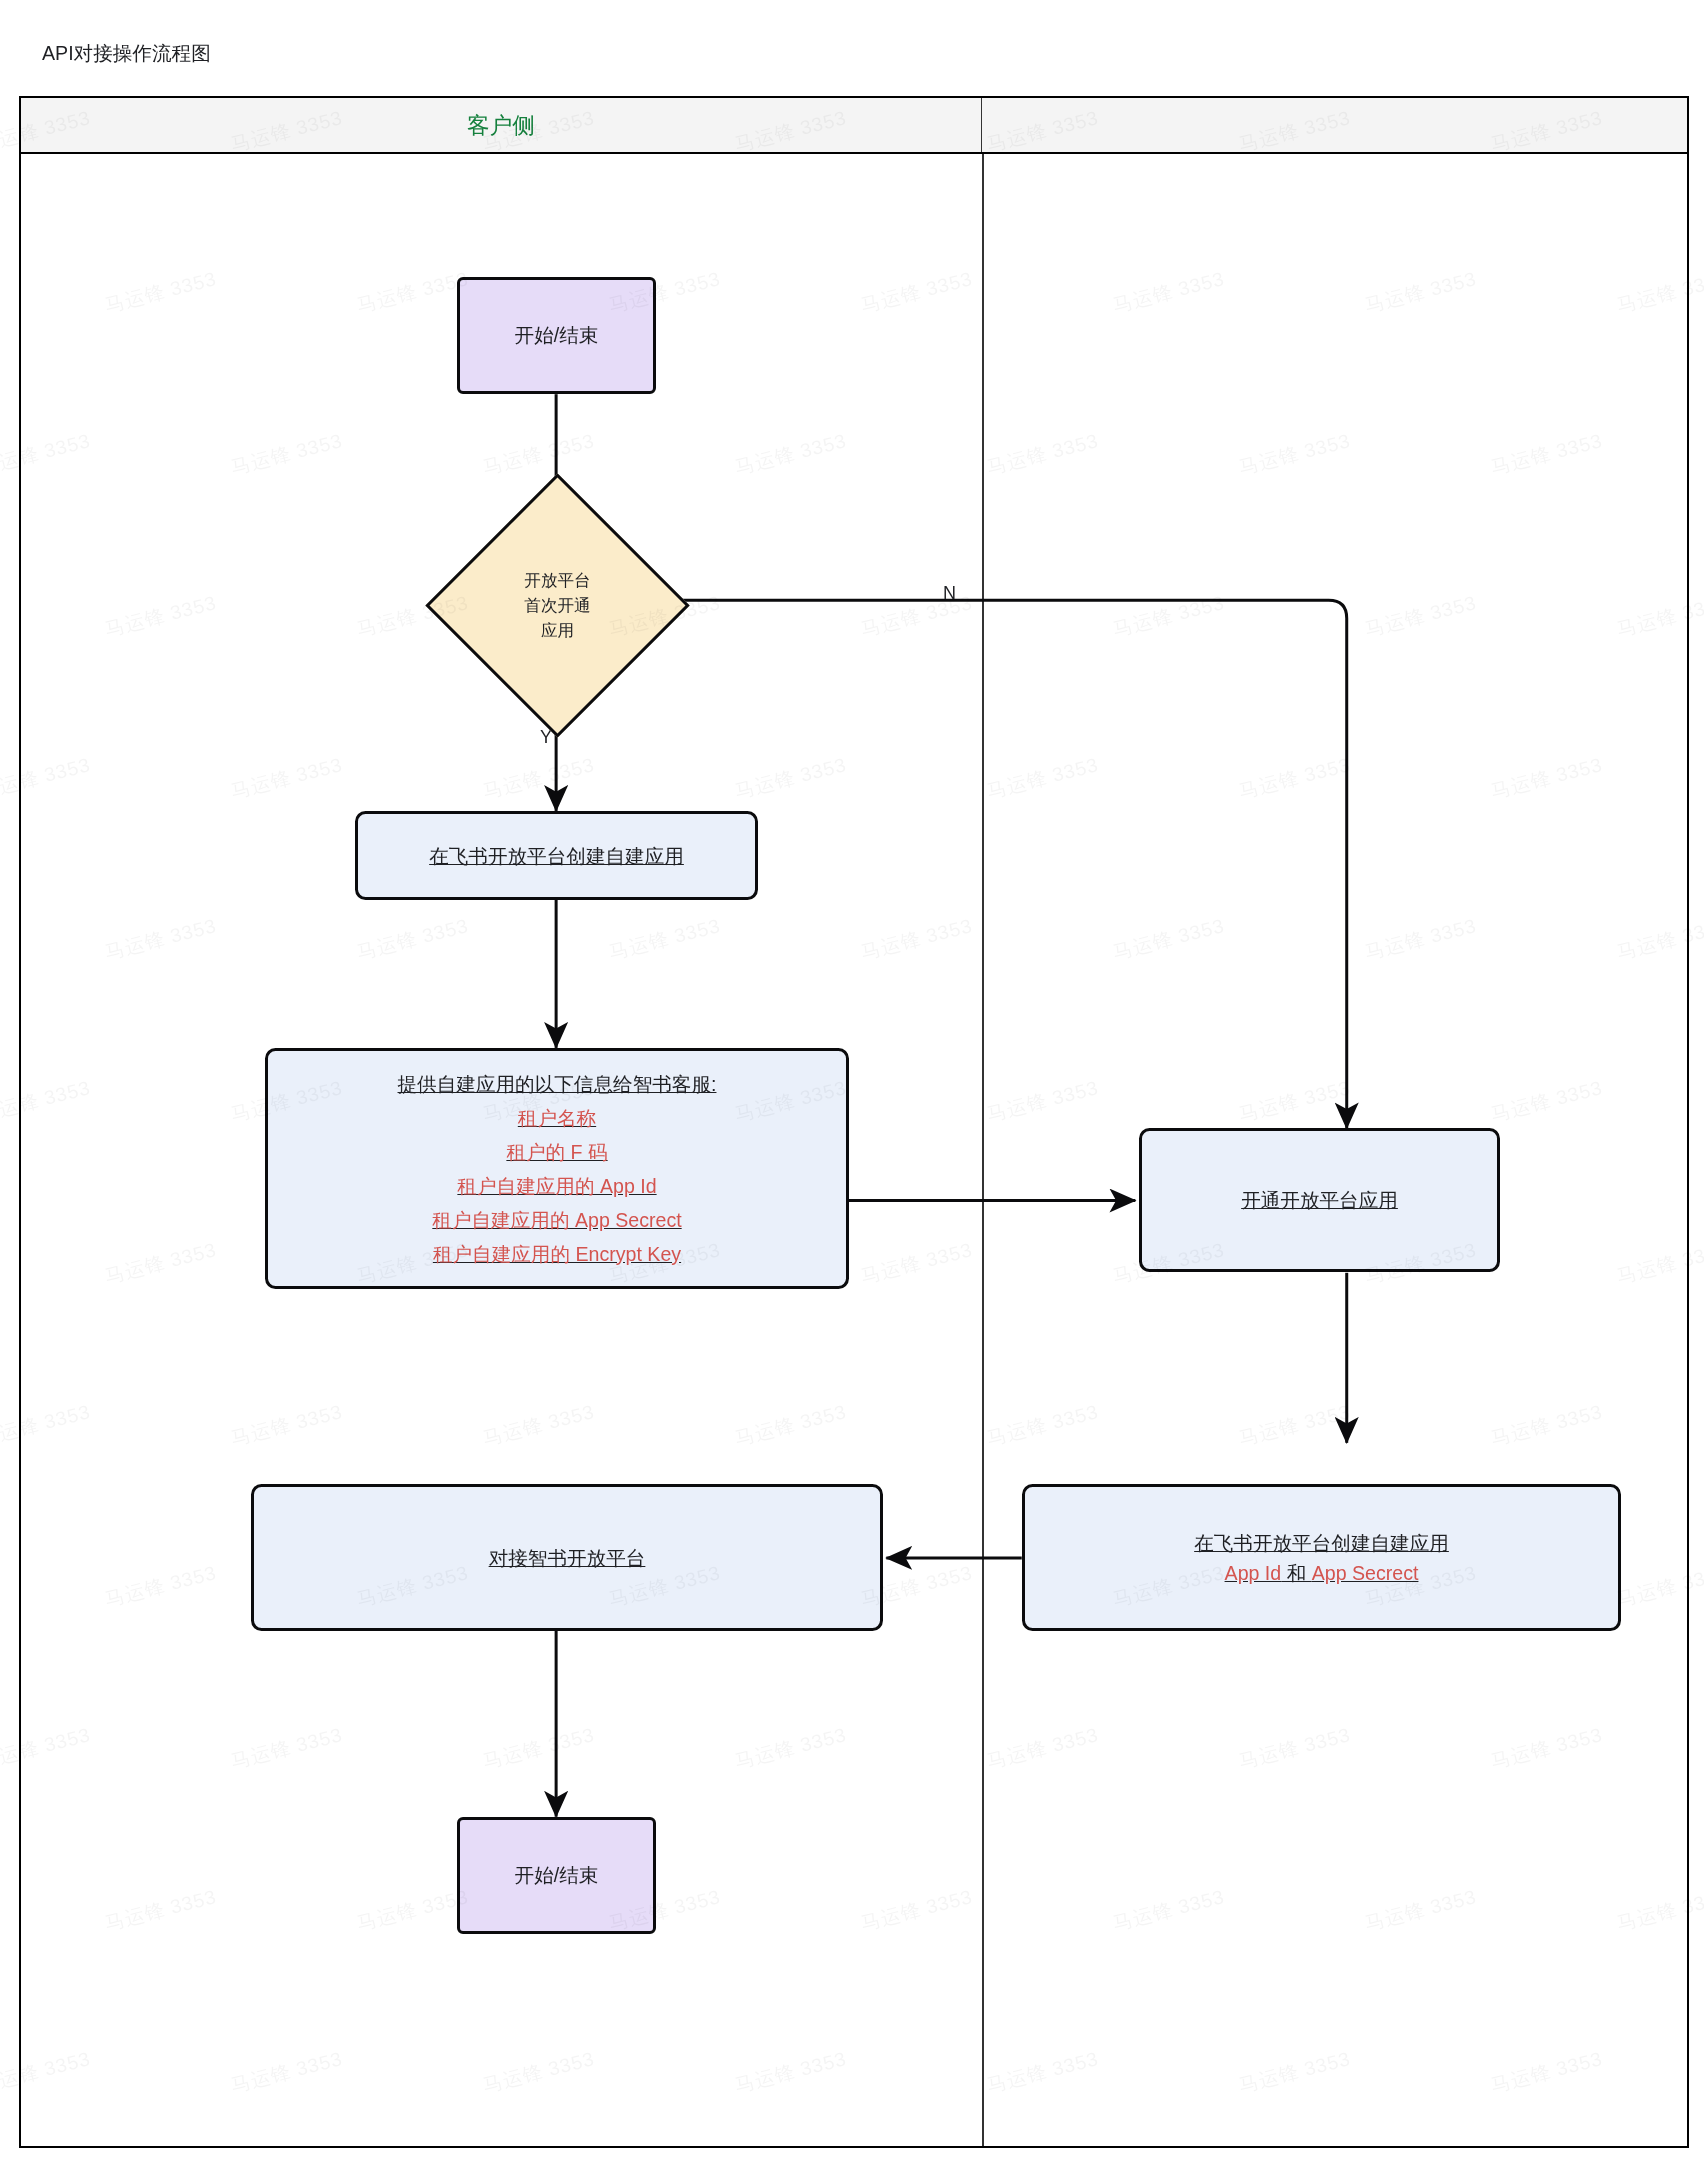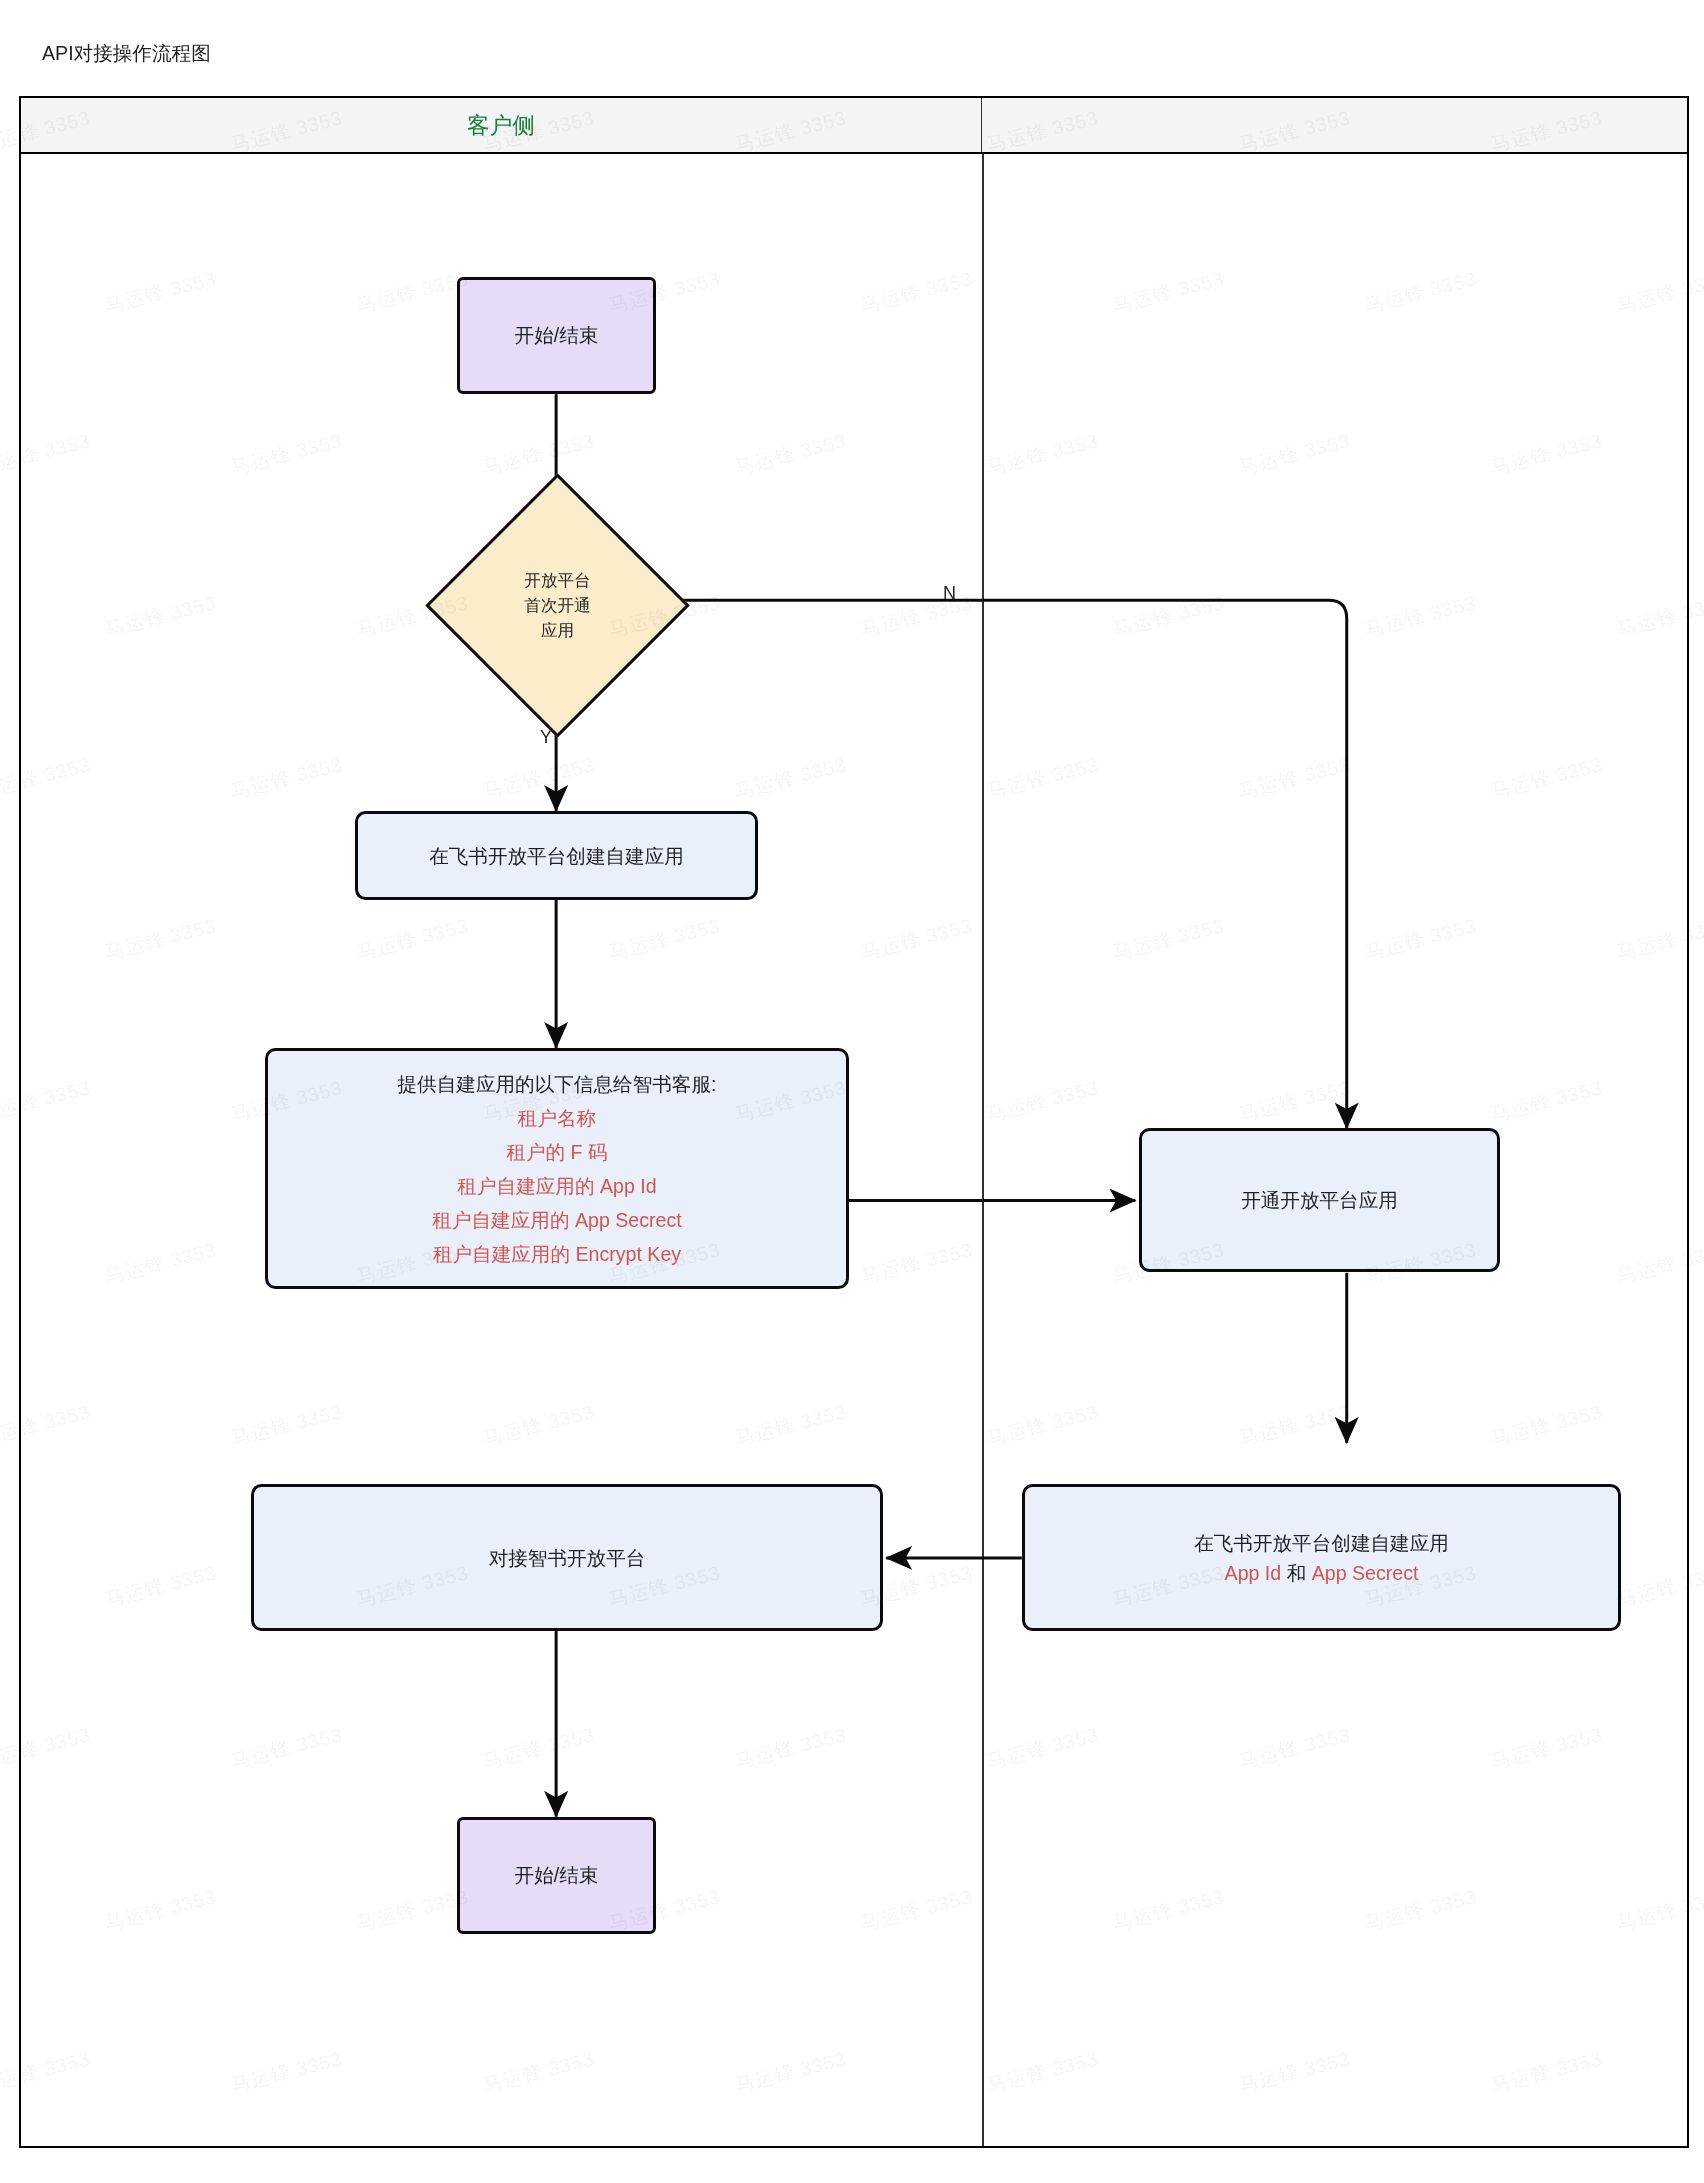--- a/index.html
+++ b/index.html
@@ -110,20 +110,21 @@
   .node-terminator {
     background: #e6dcf8;
     border-radius: 6px;
     font-size: 19.6px;
   }
   .node-process {
     background: #eaf0fa;
     border-radius: 10.5px;
     font-size: 19.6px;
     line-height: 30px;
+    text-decoration: underline;
   }
   .node-process .lines {
     padding: 3px 13.5px;
   }
   .txt-red { color: #d4544f; }
   .txt-black { color: #1f2024; }
 
   
   #node-decision {
     position: absolute;

